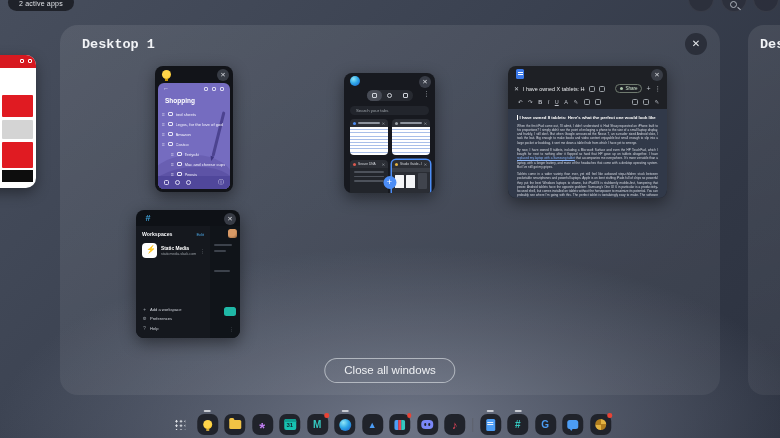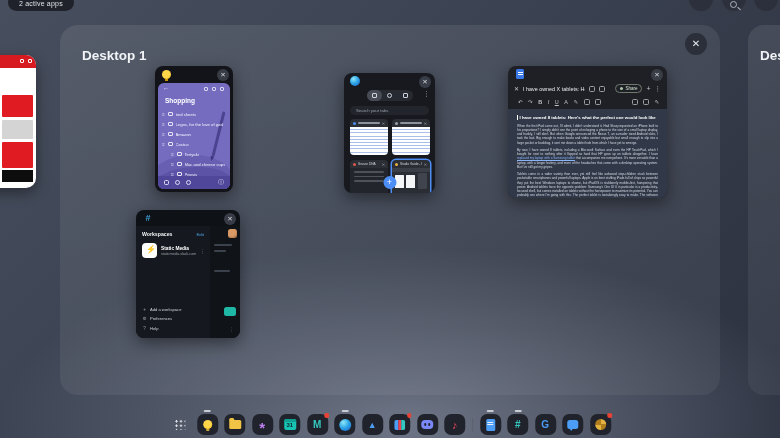--- a/index.html
+++ b/index.html
@@ -20,21 +20,21 @@
   .corner-btn { top:-14px; width:26px; height:26px; border-radius:50%;
     background:rgba(42,46,58,.85); border:1px solid rgba(255,255,255,.06); }
   .corner-btn .mag { position:absolute; left:8px; top:14px; width:7px; height:7px;
     border:1.3px solid #aeb3bd; border-radius:50%; }
   .corner-btn .mag::after { content:""; position:absolute; left:6px; top:6px; width:4px; height:1.3px;
     background:#aeb3bd; transform:rotate(40deg); }
 
   
   .panel { left:60px; top:25px; width:660px; height:370px; border-radius:18px;
     background:linear-gradient(165deg, rgba(255,255,255,.09), rgba(255,255,255,.05)); }
-  .panel-title { left:22px; top:23px; font-size:13.5px; font-weight:600; color:#f1f3f6; }
+  .panel-title { left:22px; top:12px; font-size:13.5px; font-weight:600; color:#f1f3f6;font-family:Liberation Mono, monospace; }
   .circle-x { width:22px; height:22px; border-radius:50%; background:#2b2f3a;
     color:#e8eaed; font-size:10px; line-height:22px; text-align:center; }
   .panel-close { right:13px; top:8px; }
 
   .panel-next { left:748px; top:25px; width:40px; height:370px; border-radius:16px 0 0 16px;
     background:linear-gradient(165deg, rgba(255,255,255,.09), rgba(255,255,255,.05)); overflow:hidden; }
   .panel-next .panel-title { left:12px; }
 
   
   .win { border-radius:8px; box-shadow:0 5px 16px rgba(0,0,0,.45); overflow:hidden; }
@@ -439,20 +439,21 @@
     <div class="sl-right">
       <span class="sl-avatar"></span>
       <span class="sl-bar" style="left:4px; top:18px; width:18px;"></span>
       <span class="sl-bar" style="left:4px; top:24px; width:12px;"></span>
       <span class="sl-bar" style="left:4px; top:44px; width:16px;"></span>
       <span class="sl-btn"></span>
       <span class="sl-dots">⋮</span>
     </div>
   </div>
 
+  <div class="abs close-all">Close all windows</div>
 </div>
 
 <div class="abs panel-next">
   <div class="abs panel-title">Des</div>
 </div>
 
 <div class="abs dock">
   <div class="dock-app flat">
     <span class="grid-dots"></span>
   </div>

